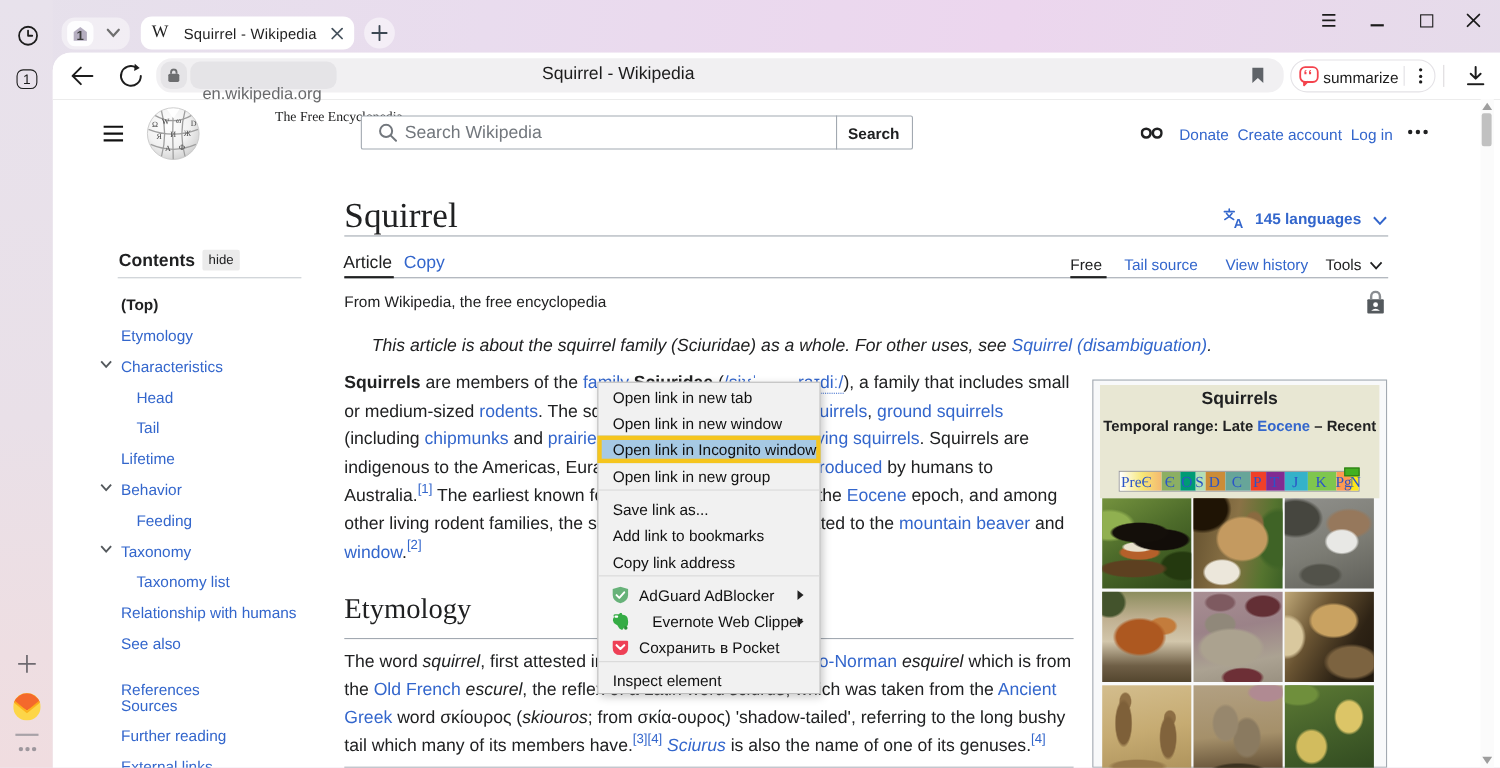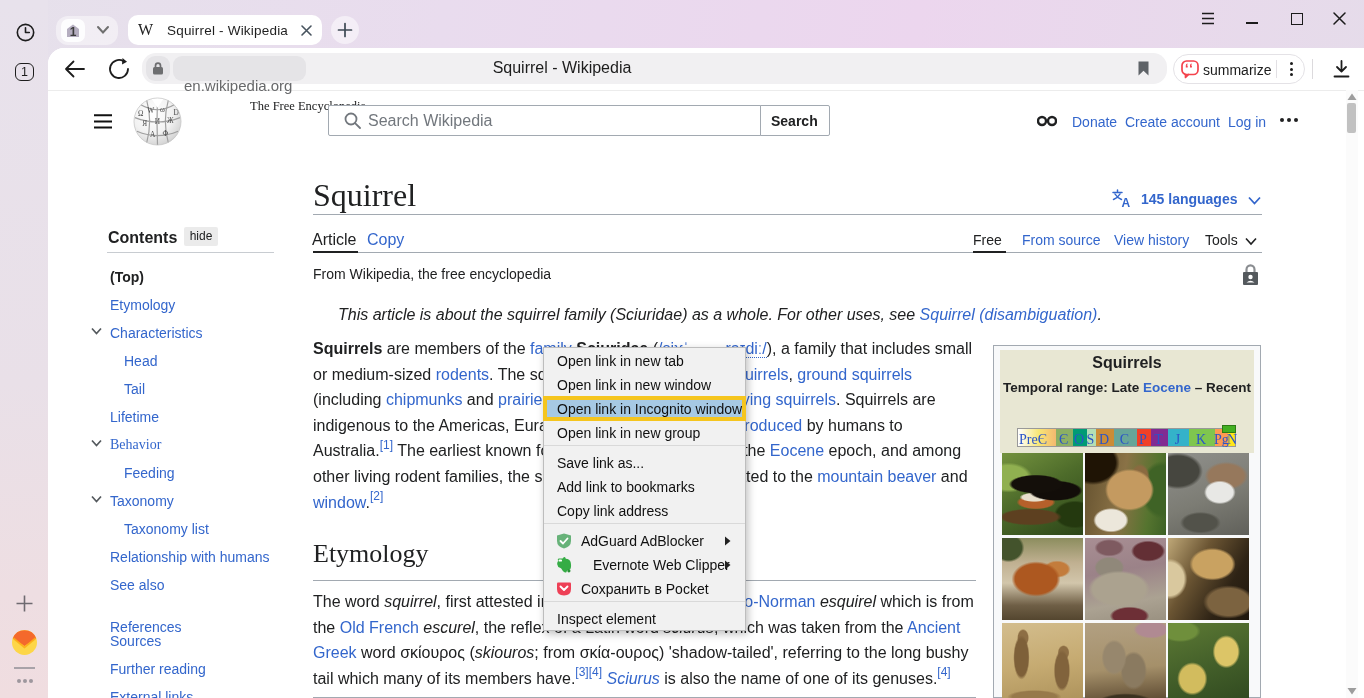--- a/index.html
+++ b/index.html
@@ -235,21 +235,21 @@
 <svg class="abs" style="left:91px;top:327px" width="11" height="8" viewBox="0 0 11 8">
     <path d="M1 1.5 L5.5 6.5 L10 1.5" stroke="#54595d" stroke-width="1.7" fill="none"></path>
   </svg>
 <div class="abs toc wlink" style="left:110px;top:325px;">Characteristics</div>
 <div class="abs toc wlink" style="left:124px;top:353px;">Head</div>
 <div class="abs toc wlink" style="left:124px;top:381px;">Tail</div>
 <div class="abs toc wlink" style="left:110px;top:409px;">Lifetime</div>
 <svg class="abs" style="left:91px;top:439px" width="11" height="8" viewBox="0 0 11 8">
     <path d="M1 1.5 L5.5 6.5 L10 1.5" stroke="#54595d" stroke-width="1.7" fill="none"></path>
   </svg>
-<div class="abs toc wlink" style="left:110px;top:437px;font-family:Liberation Serif, serif;">Behavior</div>
+<div class="abs toc wlink" style="left:110px;top:437px;">Behavior</div>
 <div class="abs toc wlink" style="left:124px;top:465px;">Feeding</div>
 <svg class="abs" style="left:91px;top:495px" width="11" height="8" viewBox="0 0 11 8">
     <path d="M1 1.5 L5.5 6.5 L10 1.5" stroke="#54595d" stroke-width="1.7" fill="none"></path>
   </svg>
 <div class="abs toc wlink" style="left:110px;top:493px;">Taxonomy</div>
 <div class="abs toc wlink" style="left:124px;top:521px;">Taxonomy list</div>
 <div class="abs toc wlink" style="left:110px;top:549px;">Relationship with humans</div>
 <div class="abs toc wlink" style="left:110px;top:577px;">See also</div>
 <div class="abs toc wlink" style="left:110px;top:619px;">References</div>
 <div class="abs toc wlink" style="left:110px;top:633px;">Sources</div>
@@ -268,21 +268,21 @@
 <text x="9.5" y="18" font-size="12" font-weight="bold" fill="#36c" font-family="Liberation Sans">A</text>
   </svg>
 <div class="abs" id="langbtn">145 languages</div>
 <svg class="abs" style="left:1248px;top:196px" width="13" height="9" viewBox="0 0 13 9">
     <path d="M1 1.5 L6.5 7.5 L12 1.5" stroke="#36c" stroke-width="1.8" fill="none"></path>
   </svg>
 
 <div class="abs tabrow" style="left:312px;top:231px;">Article</div>
 <div class="abs tabrow wlink" style="left:367px;top:231px;">Copy</div>
 <div class="abs tabrow" style="left:973px;top:232px;font-size:14px;">Free</div>
-<div class="abs tabrow wlink" style="left:1022px;top:232px;font-size:14px;">From source</div>
+<div class="abs tabrow wlink" style="left:1022px;top:232px;font-size:14px;">Tail source</div>
 <div class="abs tabrow wlink" style="left:1114px;top:232px;font-size:14px;">View history</div>
 <div class="abs tabrow" style="left:1205px;top:232px;font-size:14px;">Tools</div>
 <svg class="abs" style="left:1245px;top:237px" width="12" height="9" viewBox="0 0 12 9">
     <path d="M1 1.5 L6 7 L11 1.5" stroke="#202122" stroke-width="1.6" fill="none"></path>
   </svg>
 <div class="abs" id="tabsrule"></div>
 <div class="abs" id="articleUL"></div>
 <div class="abs" id="readUL"></div>
 <div class="abs" id="fromwiki">From Wikipedia, the free encyclopedia</div>
 <svg class="abs" style="left:1242px;top:264px" width="17" height="22" viewBox="0 0 17 22">

